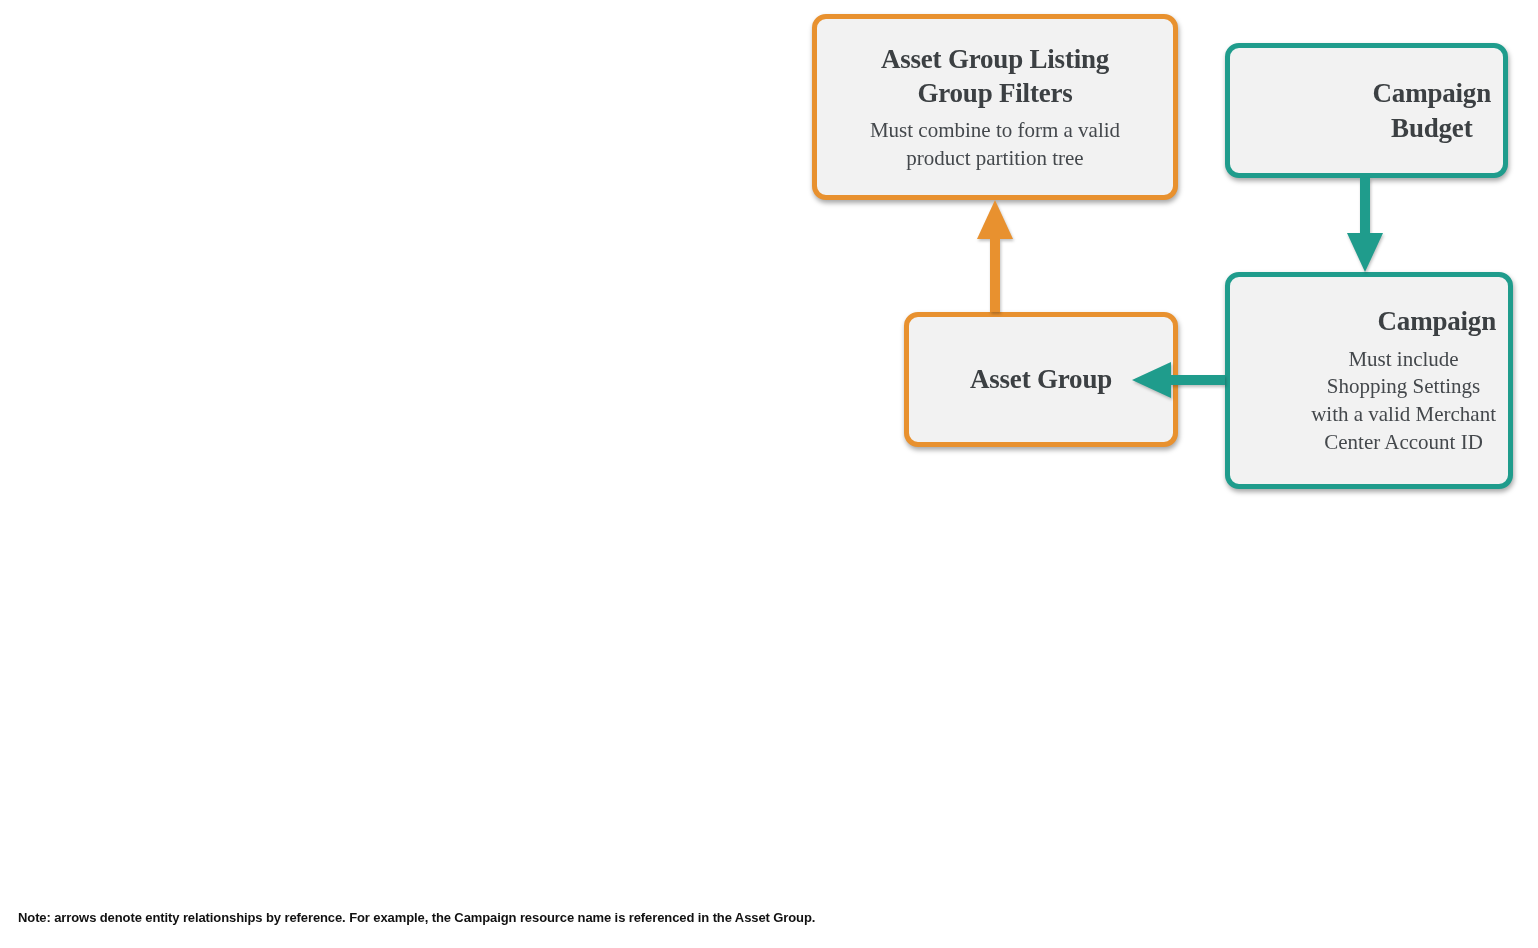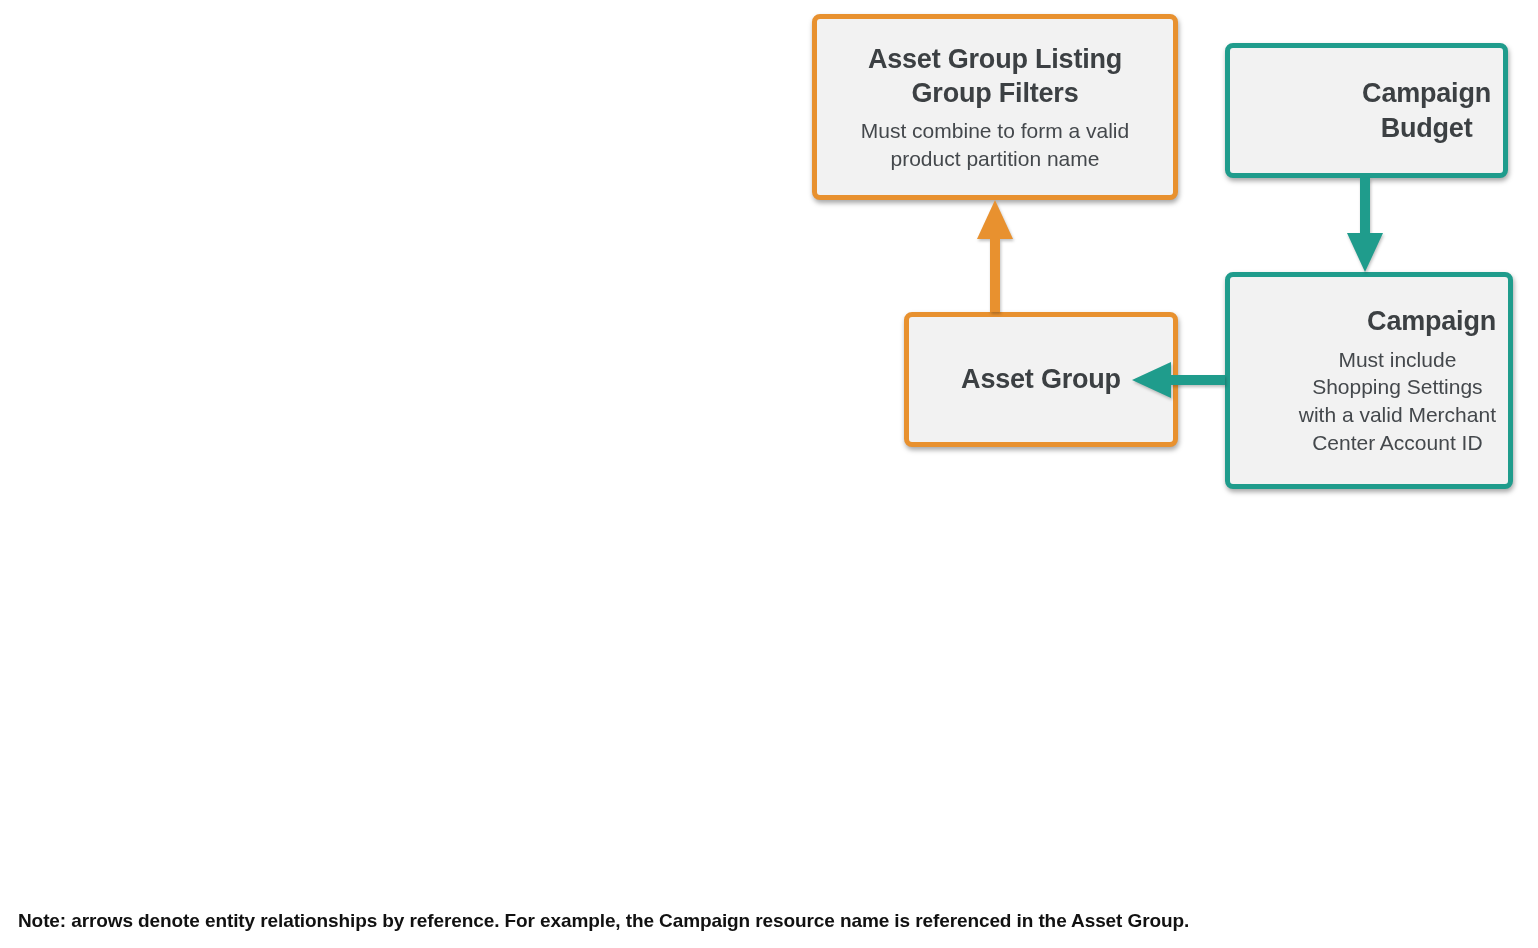--- a/index.html
+++ b/index.html
@@ -20,28 +20,29 @@
   .diagram {
     position: absolute;
     inset: 0;
   }
 
   .box {
     position: absolute;
     background: var(--box-bg, #F2F2F2);
     border-style: solid;
     border-width: 5px;
-    border-radius: 8px;
+    border-radius: 14px;
     box-shadow: 1px 3px 5px rgba(0,0,0,0.35);
     display: flex;
     flex-direction: column;
     justify-content: center;
     align-items: center;
     text-align: center;
     padding: 0 12px;
+    font-family: Liberation Serif, serif;
   }
 
   .box.orange { border-color: var(--orange, #E8912F); }
   .box.teal   { border-color: var(--teal, #1F9C8C); align-items: flex-end; }
 
   .box-title {
     font-size: 27px;
     font-weight: bold;
     line-height: 1.27;
     color: var(--title-text, #3C4043);
@@ -75,37 +76,37 @@
   .arrow-orange line    { stroke: var(--orange, #E8912F); }
   .arrow-orange polygon { fill:   var(--orange, #E8912F); }
   .arrow-teal line      { stroke: var(--teal, #1F9C8C); }
   .arrow-teal polygon   { fill:   var(--teal, #1F9C8C); }
   .arrow { filter: drop-shadow(1px 2px 1.5px rgba(0,0,0,0.25)); }
 
   .note {
     position: absolute;
     left: 18px;
     top: 910px;
-    font-size: 19px;
+    font-size: 13px;
     font-weight: bold;
     color: var(--note-text, #111111);
     letter-spacing: -0.1px;
   }
 </style>
 </head>
 <body>
 
 <div class="page">
   <div class="diagram">
 
     <div class="box orange" id="box-listing-filters">
       <div class="box-title">Asset Group Listing
 Group Filters</div>
       <div class="box-subtitle">Must combine to form a valid
-product partition name</div>
+product partition tree</div>
     </div>
 
     <div class="box teal" id="box-campaign-budget">
       <div class="box-title">Campaign
 Budget</div>
     </div>
 
     <div class="box teal" id="box-campaign">
       <div class="box-title">Campaign</div>
       <div class="box-subtitle">Must include

